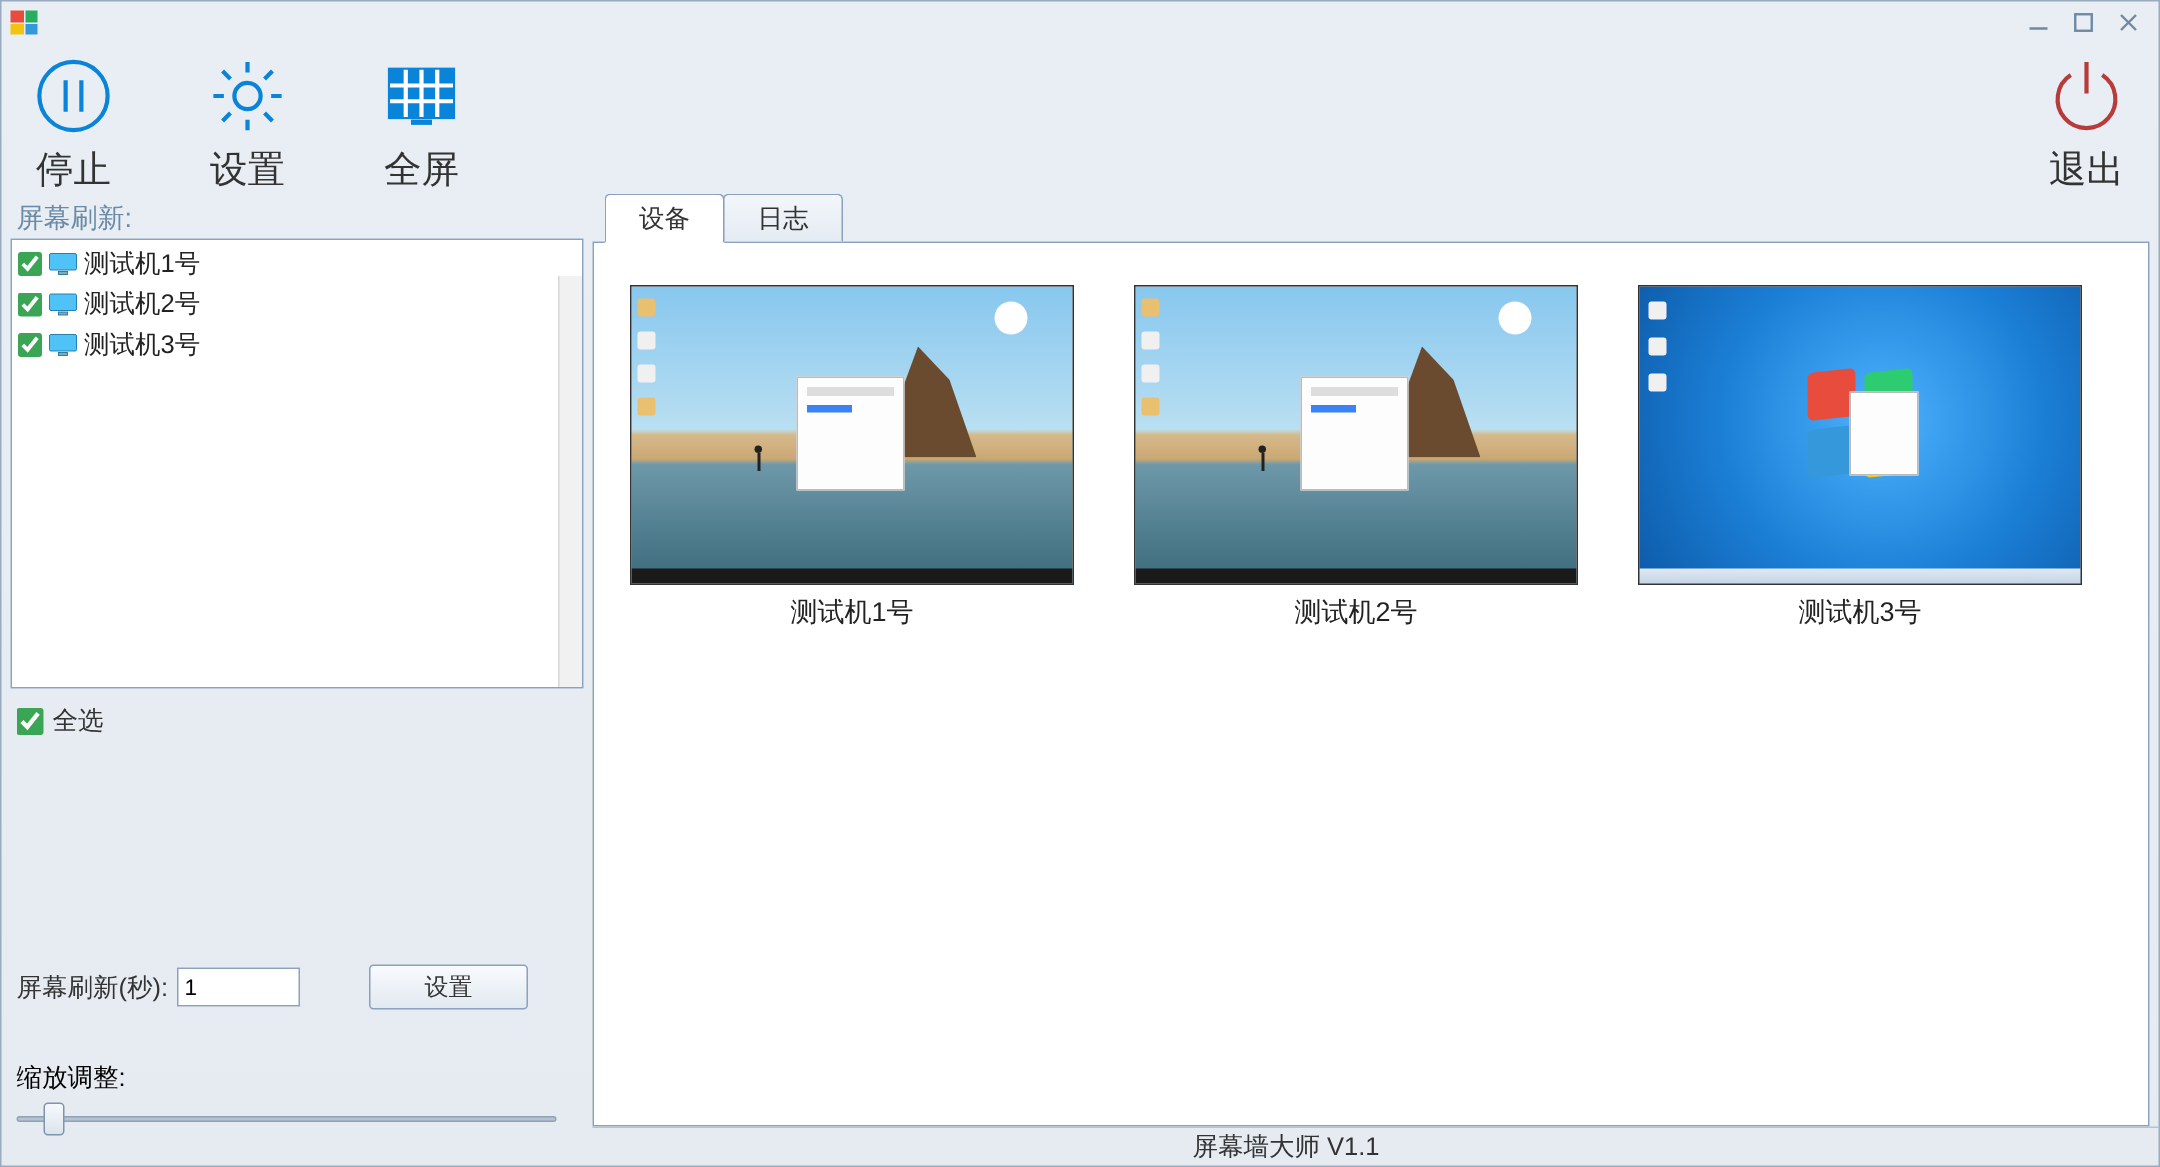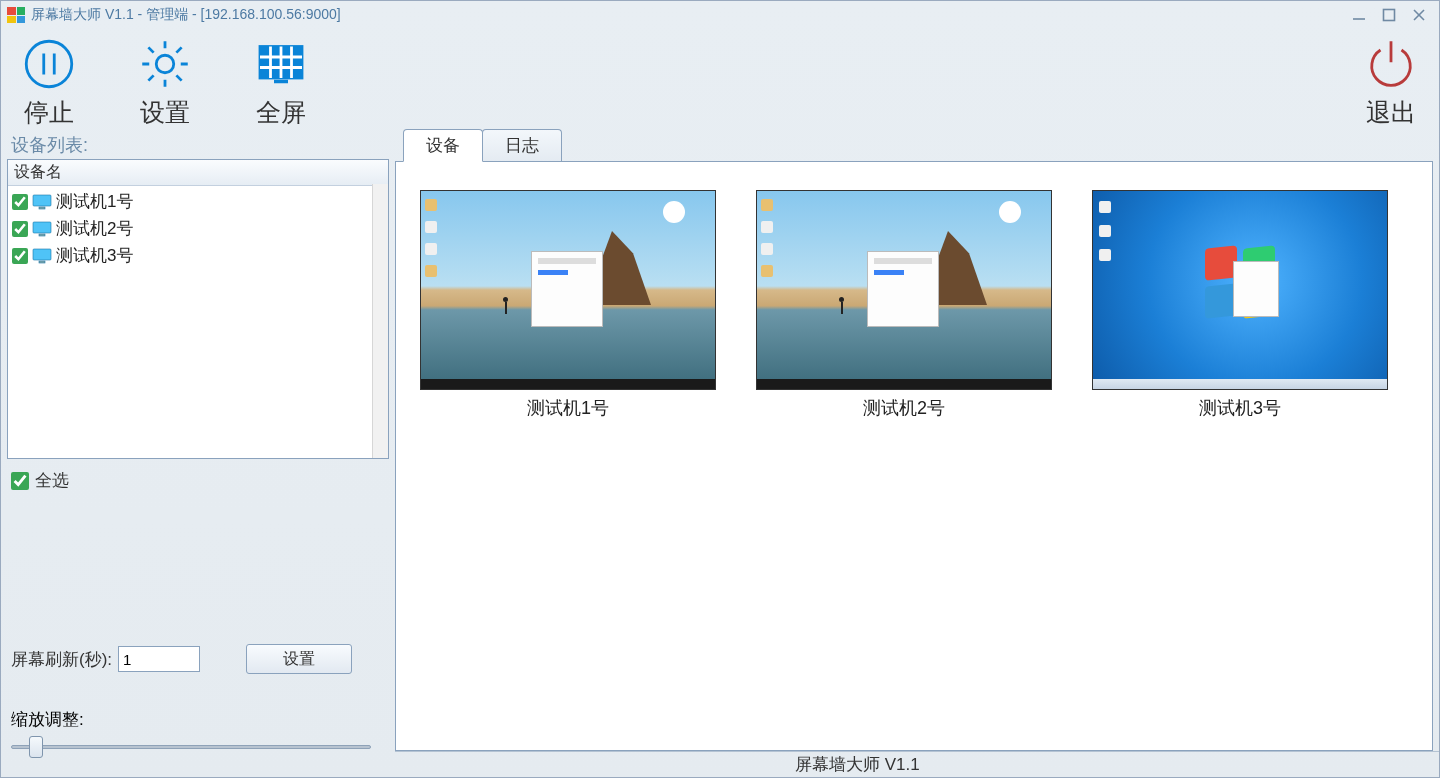--- a/index.html
+++ b/index.html
@@ -88,21 +88,20 @@
 
 <div class="window">
 
   <div class="titlebar">
     <div class="logo">
         <span></span>
         <span></span>
         <span></span>
         <span></span>
       </div>
-    <div class="title">屏幕墙大师 V1.1 - 管理端 - [192.168.100.56:9000]</div>
     <div class="spacer"></div>
     <div class="win-controls">
       <svg viewBox="0 0 16 16">
           <line x1="2" y1="12" x2="14" y2="12"></line>
         </svg>
       <svg viewBox="0 0 16 16">
           <rect x="2.5" y="2.5" width="11" height="11"></rect>
         </svg>
       <svg viewBox="0 0 16 16">
           <line x1="3" y1="3" x2="13" y2="13"></line>
@@ -145,23 +144,22 @@
           <path d="M20 16 A22 22 0 1 0 44 16"></path>
           <line x1="32" y1="6" x2="32" y2="30"></line>
         </svg>
       <div class="tool-label">退出</div>
     </div>
   </div>
 
   <div class="body">
 
     <div class="sidebar">
-      <div class="side-title">设备列表:</div>
+      <div class="side-title">屏幕刷新:</div>
       <div class="devlist">
-        <div class="devlist-header">设备名</div>
         <div class="devlist-body">
           <div class="dev-row">
             <input type="checkbox" checked="" style="">
             <svg class="mon-icon" viewBox="0 0 20 16">
                 <rect x="1" y="1" width="18" height="11" rx="1"></rect>
                 <rect class="stand" x="7" y="13" width="6" height="2"></rect>
               </svg>
             <span>测试机1号</span>
           </div>
           <div class="dev-row">

